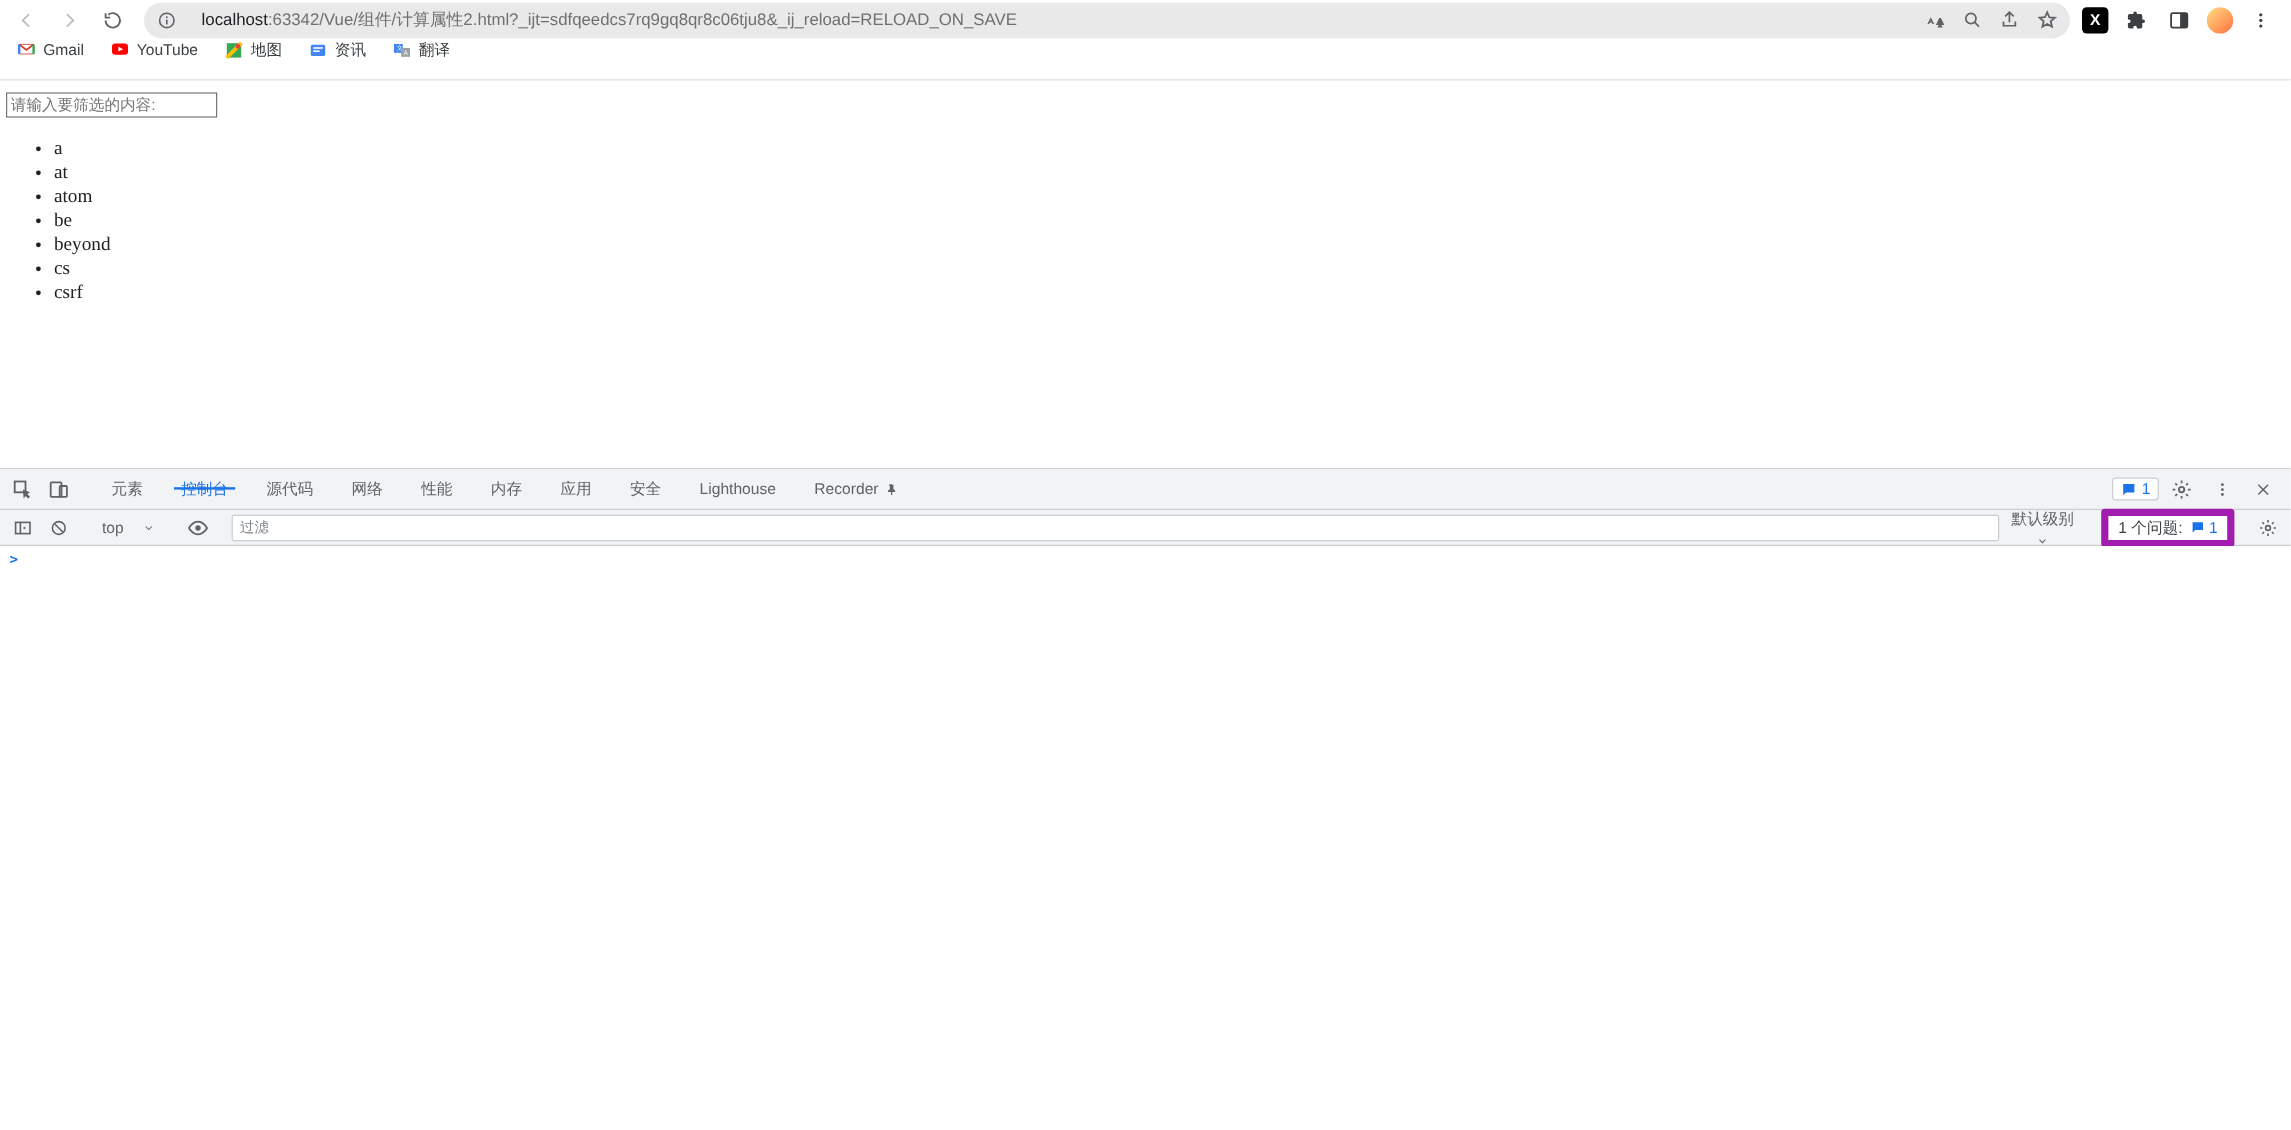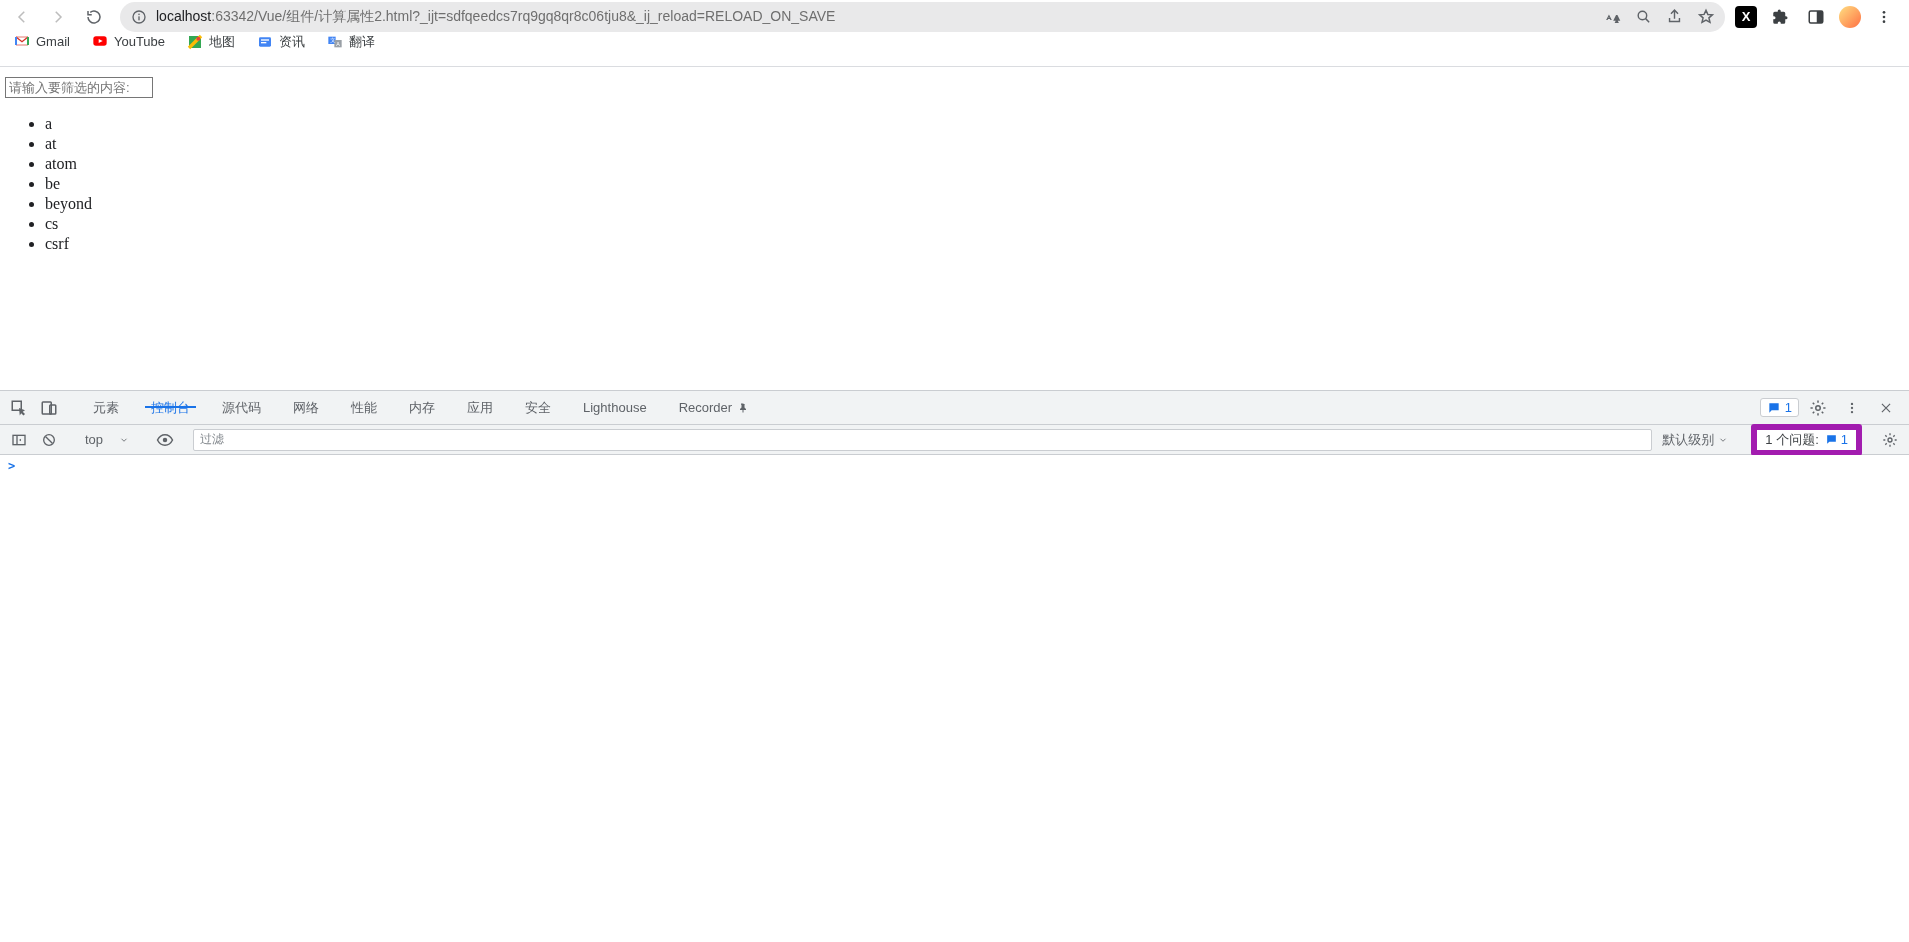--- a/index.html
+++ b/index.html
@@ -21,21 +21,21 @@
   }
   .nav-btn.disabled { color: #bdbdbd; }
   .addr-bar {
     flex: 1;
     height: 30px;
     background: #e9e9ea;
     border-radius: 15px;
     display: flex;
     align-items: center;
     padding: 0 10px;
-    gap: 8px;
+    gap: 20px;
     margin: 0 6px;
   }
   .addr-site-info {
     width: 18px; height: 18px;
     display:flex;align-items:center;justify-content:center;
     color:#5f6368;
   }
   .addr-text {
     flex: 1;
     font-size: 14px;
@@ -65,21 +65,21 @@
   .bookmarks .bm { display:flex; align-items:center; gap:6px; }
   .bm-icon { width:16px;height:16px;display:flex;align-items:center;justify-content:center;}
   
   
   .page {
     height: 323px;
     padding: 10px 5px;
     font-size: 16px;
   }
   .filter-input {
-    width: 148px;
+    width: 176px;
     height: 21px;
     font-size: 13px;
     font-family: inherit;
     padding: 1px 3px;
     border: 1px solid #767676;
   }
   .page ul { margin: 16px 0 0 40px; }
   .page li { margin: 0; line-height: 1.25; font-family: "Times New Roman", serif;}
   
   
@@ -142,21 +142,21 @@
     border:1px solid #cacdd1;
     background:#fff;
     border-radius:2px;
     padding:0 6px;
     font-size:12px;
     color:#5f6368;
     display:flex;align-items:center;
   }
   .dt-level {
     display:flex;align-items:center;gap:4px;
-    padding:0 10px;color:#5f6368;
+    padding:0 10px;color:#5f6368;flex-direction:column;
   }
   .dt-issues {
     display:flex;align-items:center;gap:6px;
     border:6px solid #a21caf;border-radius:3px;
     padding:1px 8px;background:#fff;color:#3c4043;
   }
   .dt-issues .count { color:#1a73e8; display:flex;align-items:center;gap:3px;}
   
   .dt-body { flex:1; background:#fff; padding: 4px 8px; font-family: Menlo, Consolas, monospace; font-size:12px;}
   .dt-prompt { color:#1a73e8; font-weight:700; }

